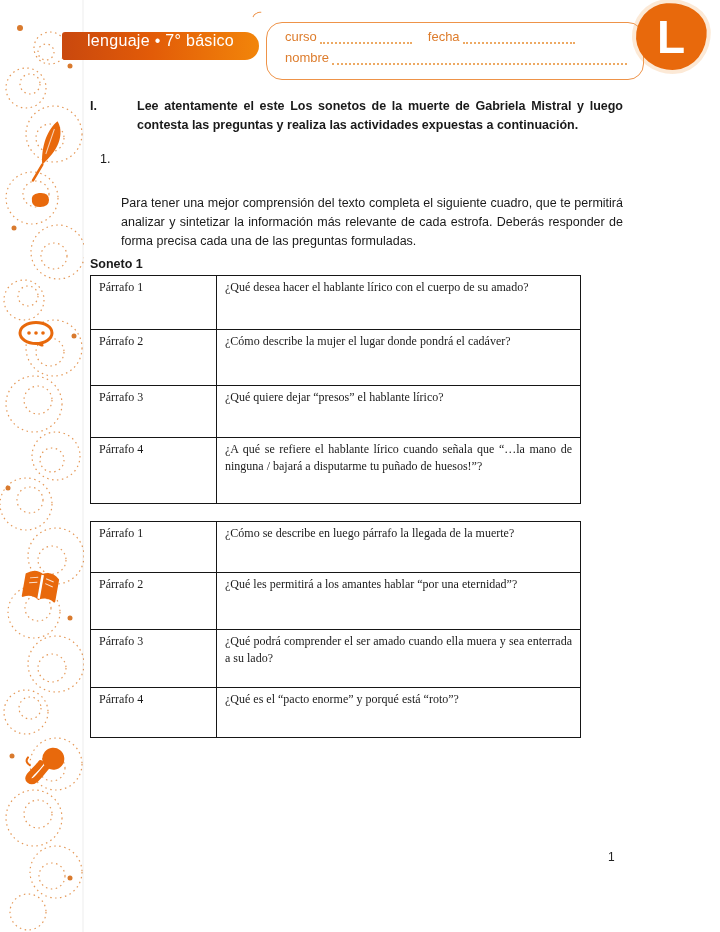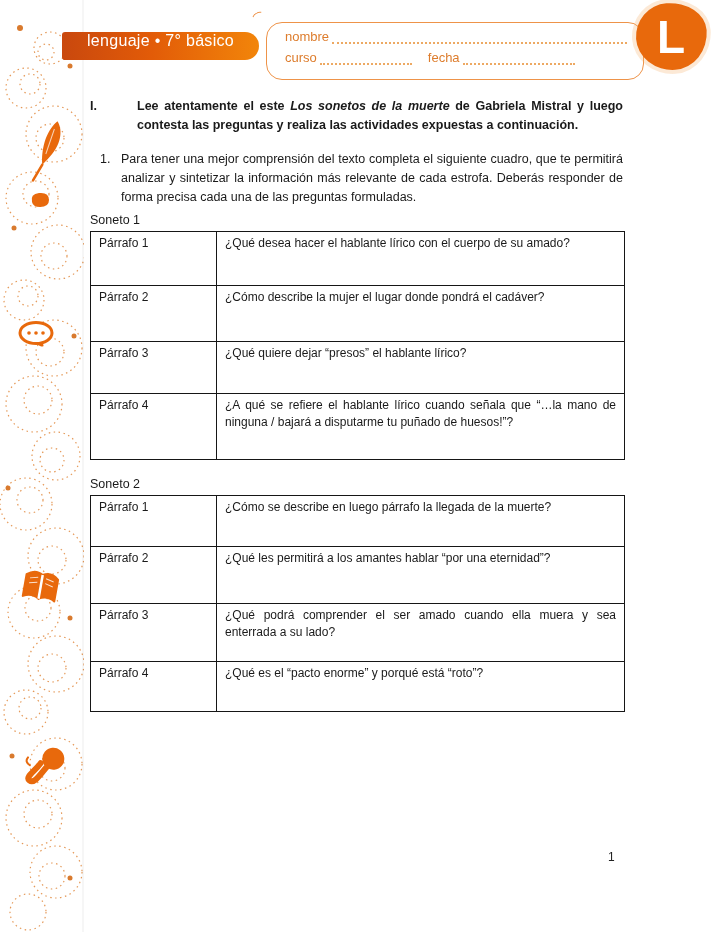--- a/index.html
+++ b/index.html
@@ -62,29 +62,29 @@
   
   .content{position:absolute;left:90px;top:97px;width:533px;}
   .doc-title{
     font-size:12.5px;font-weight:bold;text-align:center;margin-bottom:15px;line-height:19px;
   }
   .section{
     display:grid;grid-template-columns:47px 1fr;
     font-weight:bold;font-size:12.5px;line-height:19px;margin-bottom:15px;
   }
   .section .para{text-align:justify;}
-  .poem-title{font-style:italic;}
+  .poem-title{}
   .activity{
     display:grid;grid-template-columns:21px 1fr;
     font-size:12.5px;line-height:19px;margin:0 0 6px 10px;width:523px;
   }
-  .activity .para{text-align:justify;}
-  .tbl-title{font-size:12.5px;font-weight:normal;margin:0 0 3px 0;line-height:15px;}
+  .activity .para{text-align:justify;margin-top:44px;}
+  .tbl-title{font-size:12.5px;font-weight:bold;margin:0 0 3px 0;line-height:15px;}
   table.qtable{
-    width:535px;border-collapse:collapse;table-layout:fixed;
+    width:491px;border-collapse:collapse;table-layout:fixed;font-family:Liberation Serif, serif;
   }
   table.qtable td{
     border:1.6px solid #161616;
     vertical-align:top;
     font-size:12px;line-height:17px;
     padding:3px 8px 2px 8px;
   }
   td.lbl{width:126px;}
   td.q{text-align:justify;margin-left:41px;}
   .t1 tr:nth-child(1) td{height:54px;}
@@ -184,31 +184,31 @@
 
 <div class="banner">
   <span>lenguaje • 7° básico</span>
 </div>
 
 <span class="curl tl"></span>
 <span class="curl br"></span>
 
 <div class="namebox">
   <div class="nb-row">
-    <span class="nb-label">nombre</span>
-    <span class="leader"></span>
-  </div>
-  <div class="nb-row">
     <span class="nb-label">curso</span>
     <span class="leader fixed90"></span>
     <span class="nb-gap"></span>
     <span class="nb-label">fecha</span>
     <span class="leader fixed110"></span>
     <span class="nb-tail"></span>
   </div>
+  <div class="nb-row">
+    <span class="nb-label">nombre</span>
+    <span class="leader"></span>
+  </div>
 </div>
 
 <div class="logo-blob">
   <span>L</span>
 </div>
 
 <div class="content">
 
 
   <div class="section">
@@ -238,21 +238,20 @@
       </tr>
       <tr>
         <td class="lbl">Párrafo 4</td>
         <td class="q">¿A qué se refiere el hablante lírico cuando señala que “…la mano de ninguna / bajará a disputarme tu puñado de huesos!”?</td>
       </tr>
     </tbody>
   </table>
 
   <div class="tbl-gap"></div>
 
-  <div class="tbl-title">Soneto 2</div>
   <table class="qtable t2">
     <tbody>
       <tr>
         <td class="lbl">Párrafo 1</td>
         <td class="q">¿Cómo se describe en luego párrafo la llegada de la muerte?</td>
       </tr>
       <tr>
         <td class="lbl">Párrafo 2</td>
         <td class="q">¿Qué les permitirá a los amantes hablar “por una eternidad”?</td>
       </tr>

